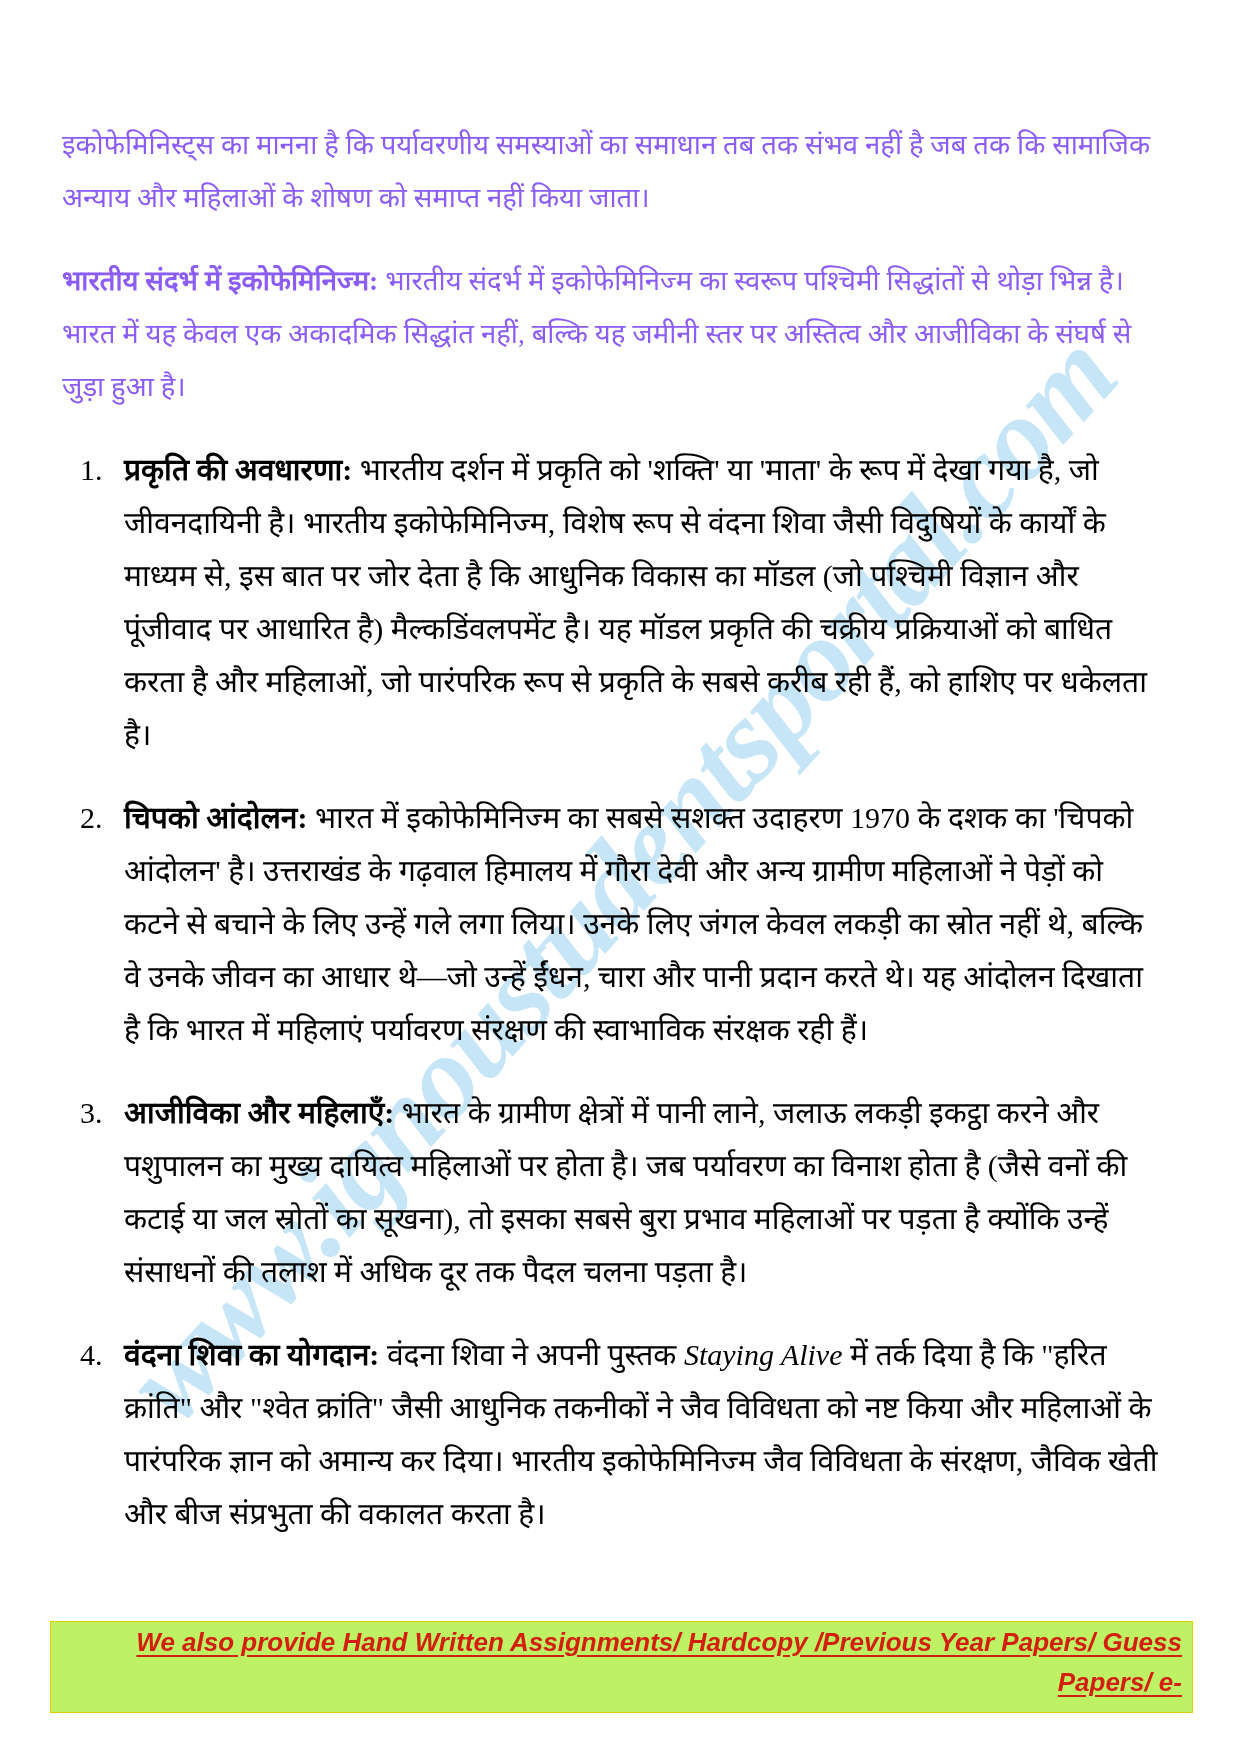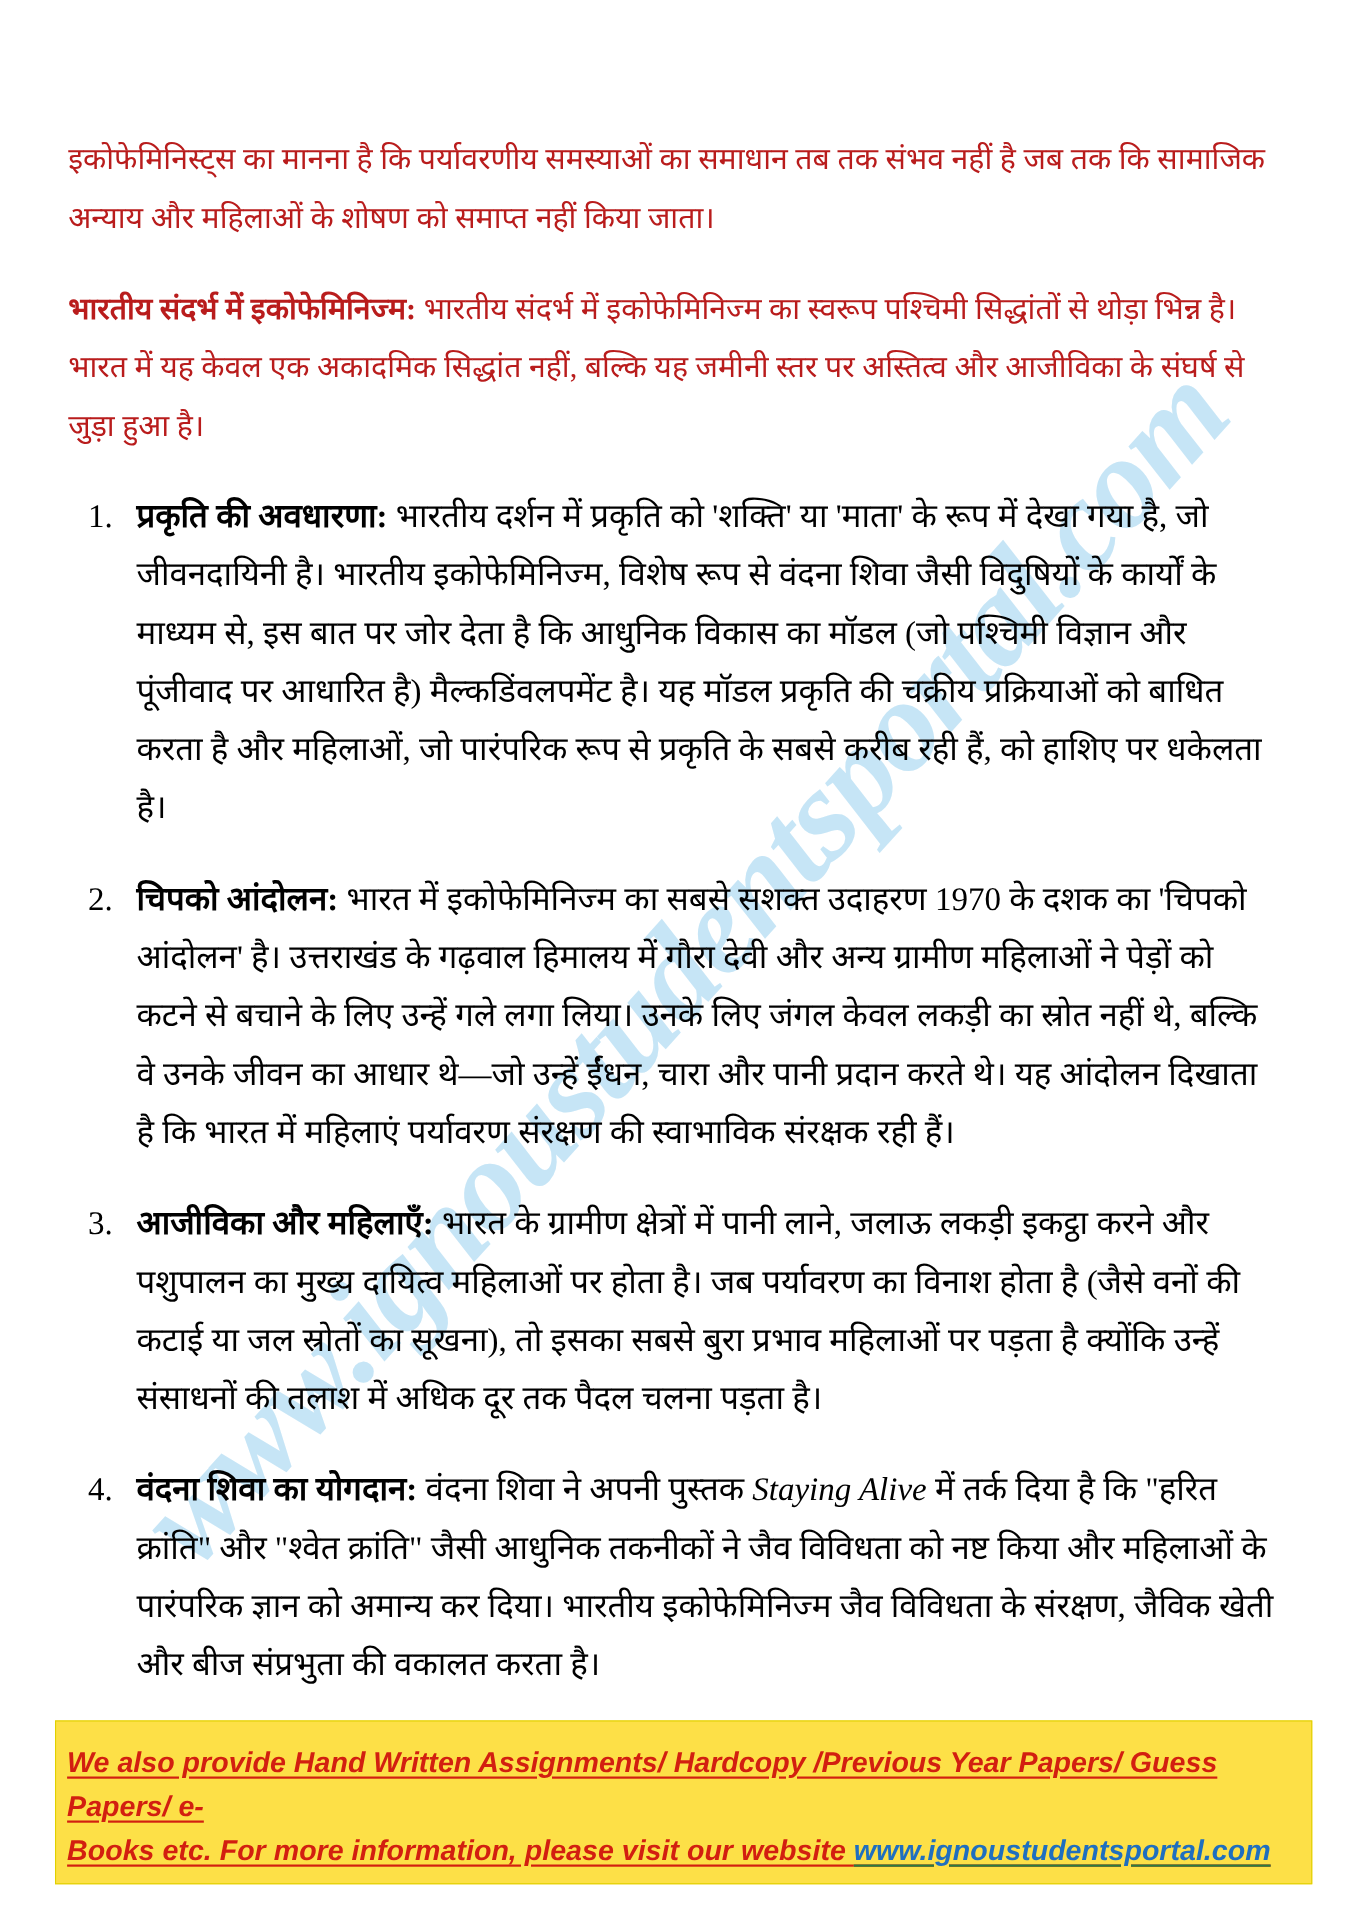--- a/index.html
+++ b/index.html
@@ -50,21 +50,21 @@
     position: relative;
     z-index: 10;
     padding: 118px 80px 0 62px;
     box-sizing: border-box;
   }
   p.para {
     margin: 0 0 30px 0;
     font-size: 27.5px;
     line-height: 53px;
     text-align: left;
-    color: #b91c1c;
+    color: #8b5cf6;
   }
   p.para:last-child { margin-bottom: 0; }
   .lead {
     font-weight: 700;
   }
   ol.numbered {
     margin: 30px 0 0 0;
     padding-left: 48px;
     list-style: decimal;
     font-size: 27.5px;
@@ -84,26 +84,26 @@
     font-family: Liberation Serif, serif;
   }
   .li-body { display: inline; }
 
   
   .footer-banner {
     position: absolute;
     left: 50px;
     right: 48px;
     bottom: 42px;
-    background: #fde047;
+    background: #bef264;
     border: 1px solid #e0d000;
-    padding: 17px 10px 10px 10px;
+    padding: 0 10px 10px 10px;
     box-sizing: border-box;
     z-index: 20;
-    text-align: left;
+    text-align: right;
   }
   .footer-line {
     font-family: "Liberation Sans", "DejaVu Sans", sans-serif;
     font-style: italic;
     font-weight: 700;
     font-size: 26px;
     line-height: 40px;
     color: #d21f10;
     text-decoration: underline;
     text-decoration-color: #d21f10;
@@ -149,18 +149,15 @@
 
       <li>
         <span class="item-title">वंदना शिवा का योगदान:</span><span class="li-body"> वंदना शिवा ने अपनी पुस्तक </span><span class="booktitle">Staying Alive</span><span class="li-body"> में तर्क दिया है कि "हरित क्रांति" और "श्वेत क्रांति" जैसी आधुनिक तकनीकों ने जैव विविधता को नष्ट किया और महिलाओं के पारंपरिक ज्ञान को अमान्य कर दिया। भारतीय इकोफेमिनिज्म जैव विविधता के संरक्षण, जैविक खेती और बीज संप्रभुता की वकालत करता है।</span>
       </li>
 
     </ol>
   </div>
 
   <div class="footer-banner">
     <div class="footer-line">We also provide Hand Written Assignments/ Hardcopy /Previous Year Papers/ Guess Papers/ e-</div>
-    <div class="footer-line">
-      <span>Books etc. For more information, please visit our website </span><span class="site-link">www.ignoustudentsportal.com</span>
-    </div>
   </div>
 
 </div>
 
 </body></html>

